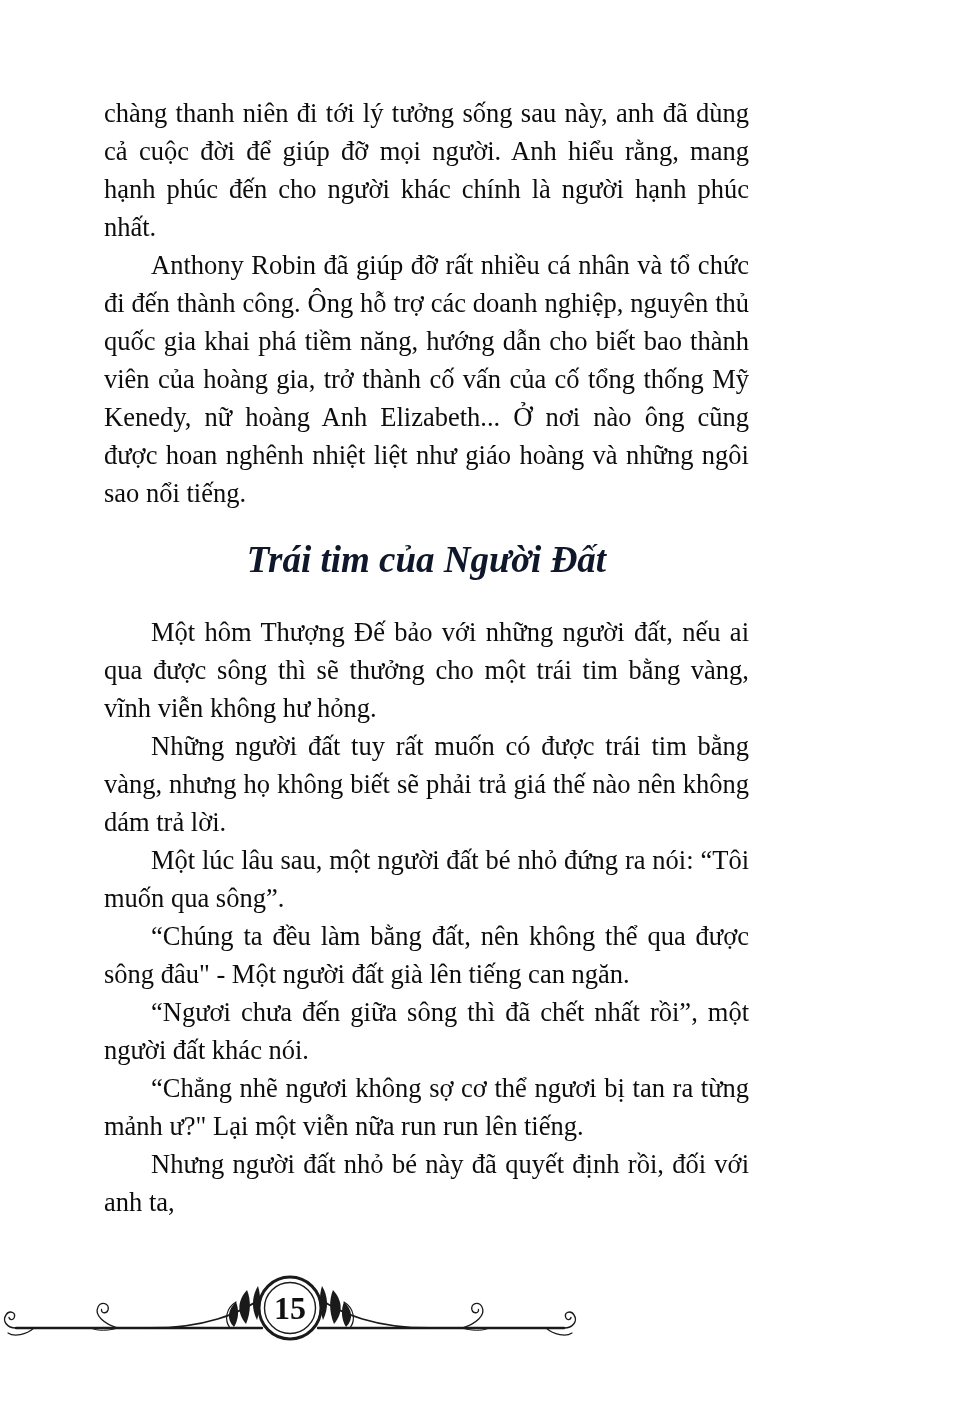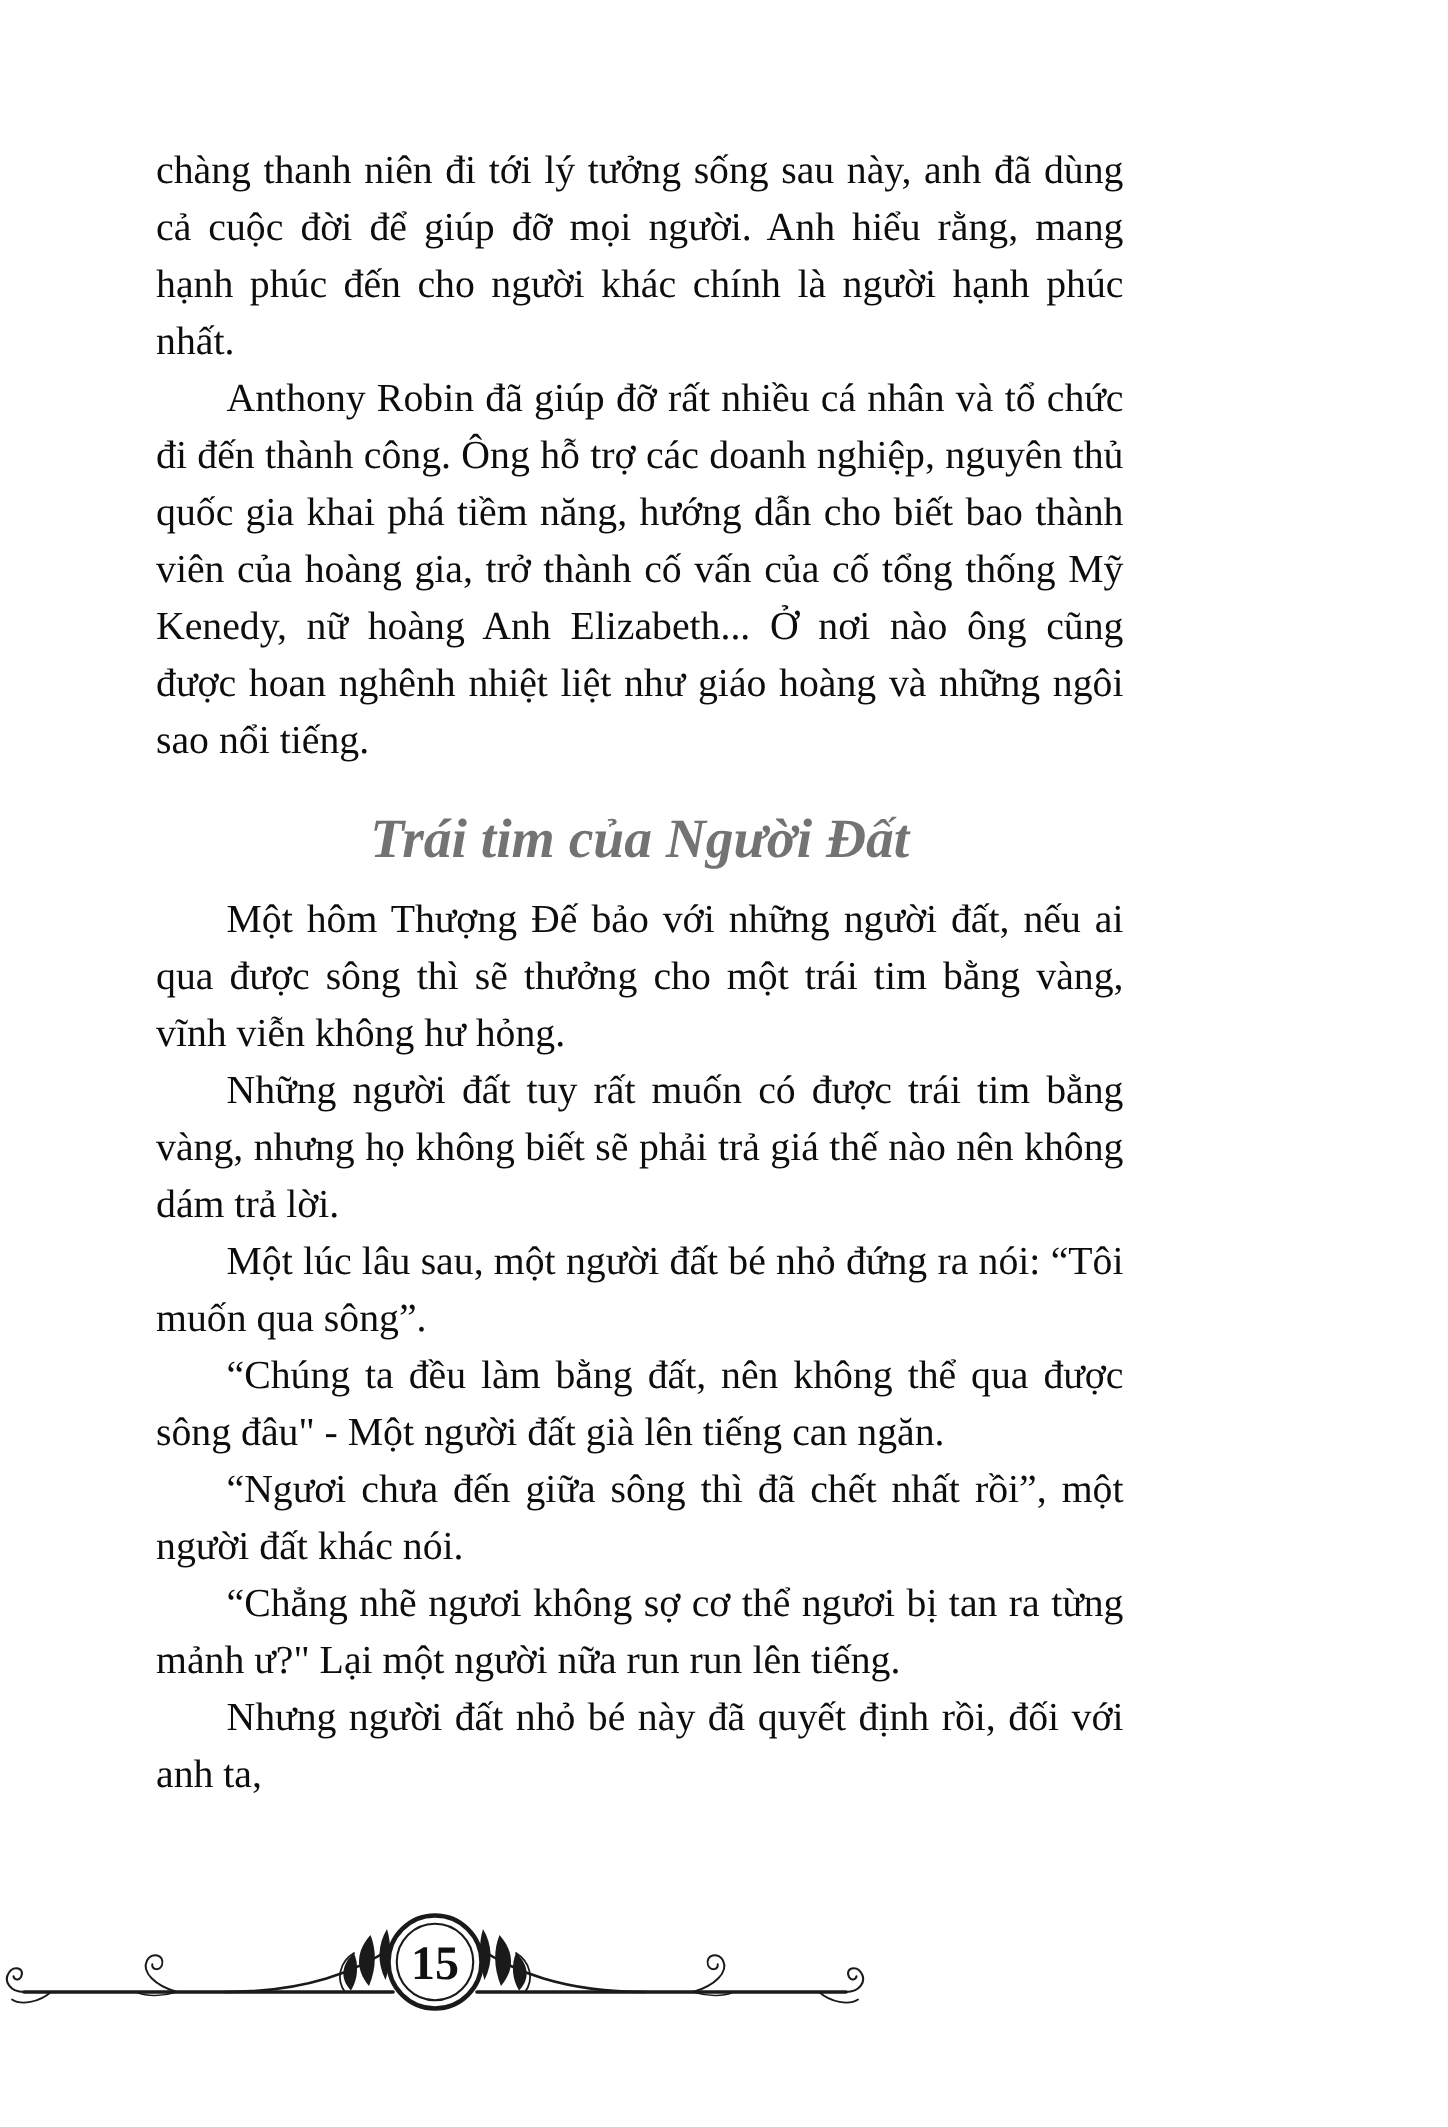--- a/index.html
+++ b/index.html
@@ -31,22 +31,22 @@
   }
   .page p.no-indent {
     text-indent: 0;
   }
   h1.story-title {
     font-family: "Liberation Serif", serif;
     font-size: 37px;
     font-weight: bold;
     font-style: italic;
     text-align: center;
-    margin: 26px 0 12px 0;
-    color: #737373;
+    margin: 26px 0 32px 0;
+    color: #0f172a;
   }
   .page-footer {
     position: absolute;
     left: 0;
     top: 1262px;
     width: 965px;
     display: flex;
     justify-content: flex-start;
   }
   .ornament-number {
@@ -65,21 +65,21 @@
   </section>
 
   <h1 class="story-title">Trái tim của Người Đất</h1>
 
   <section>
     <p>Một hôm Thượng Đế bảo với những người đất, nếu ai qua được sông thì sẽ thưởng cho một trái tim bằng vàng, vĩnh viễn không hư hỏng.</p>
     <p>Những người đất tuy rất muốn có được trái tim bằng vàng, nhưng họ không biết sẽ phải trả giá thế nào nên không dám trả lời.</p>
     <p>Một lúc lâu sau, một người đất bé nhỏ đứng ra nói: “Tôi muốn qua sông”.</p>
     <p>“Chúng ta đều làm bằng đất, nên không thể qua được sông đâu" - Một người đất già lên tiếng can ngăn.</p>
     <p>“Ngươi chưa đến giữa sông thì đã chết nhất rồi”, một người đất khác nói.</p>
-    <p>“Chẳng nhẽ ngươi không sợ cơ thể ngươi bị tan ra từng mảnh ư?" Lại một người nữa run run lên tiếng.</p>
+    <p>“Chẳng nhẽ ngươi không sợ cơ thể ngươi bị tan ra từng mảnh ư?" Lại một viễn nữa run run lên tiếng.</p>
     <p>Nhưng người đất nhỏ bé này đã quyết định rồi, đối với anh ta,</p>
   </section>
 
   <footer class="page-footer">
     <svg width="580" height="100" viewBox="0 0 580 100" xmlns="http://www.w3.org/2000/svg">
       <g stroke="#1a1a1a" fill="none" stroke-linecap="round">
         <g id="fl">
 
           <path d="M16 66 H262" stroke-width="2.4"></path>
 

